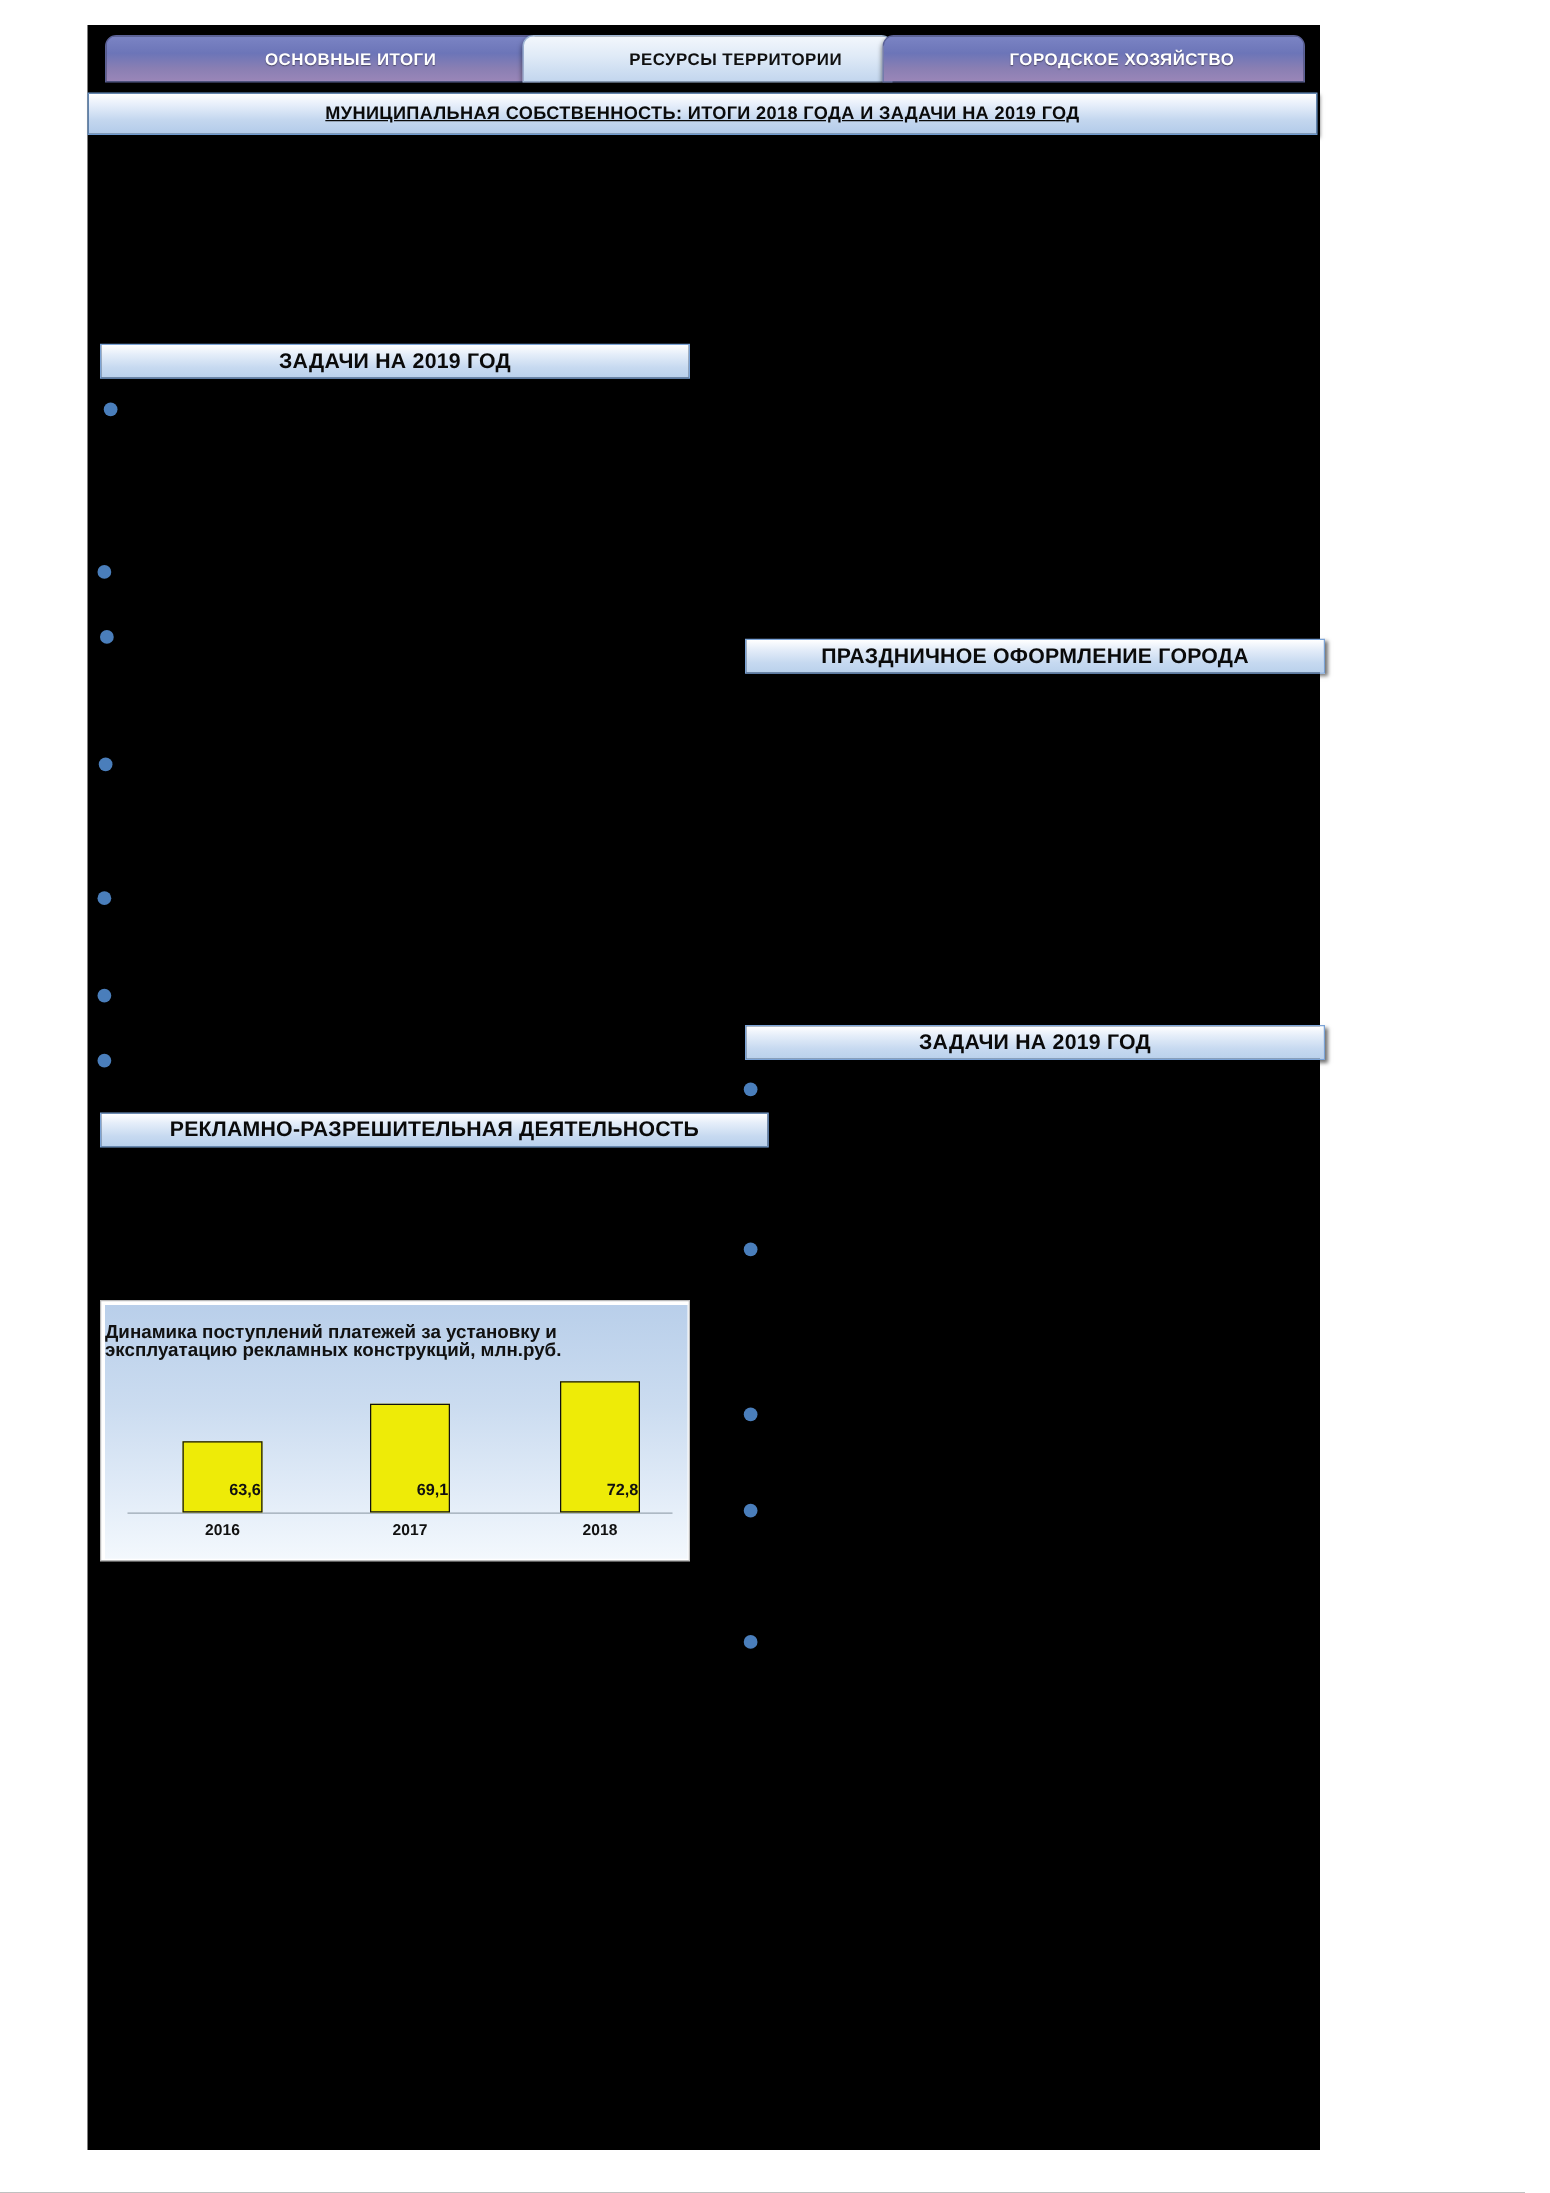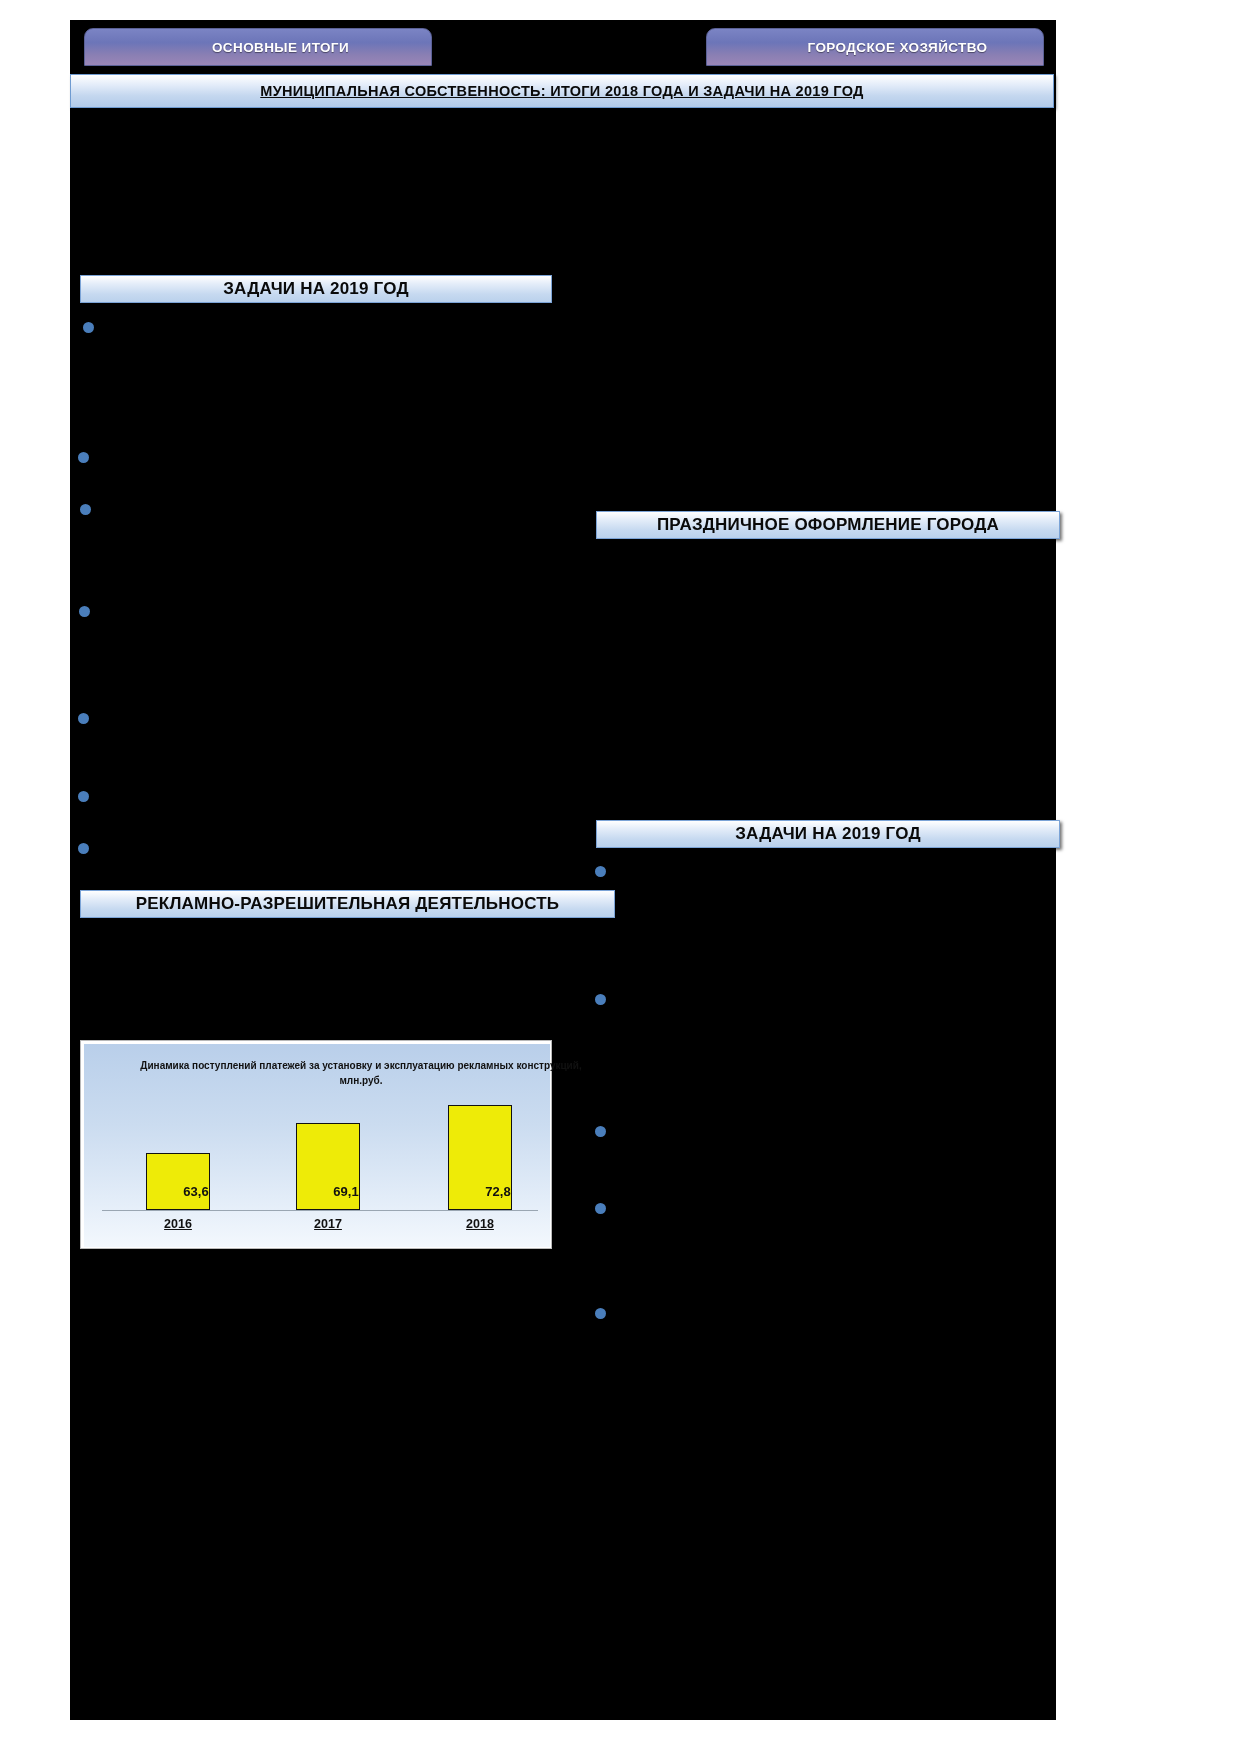--- a/index.html
+++ b/index.html
@@ -77,46 +77,46 @@
     position:absolute;left:80px;top:1040px;width:472px;height:209px;
     background:#ffffff;border:1px solid #b9b9b9;box-sizing:border-box;
   }
   #chartplot{
     position:absolute;left:3px;top:3px;width:466px;height:203px;
     background:linear-gradient(180deg,#b9cfea 0%,#cbdcf0 40%,#e2ecf8 75%,#f3f8fd 100%);
     box-sizing:border-box;
   }
   #charttitle{
     position:absolute;left:0;top:14px;width:100%;
-    text-align:center;font-size:10px;font-weight:bold;color:#111;
+    text-align:left;font-size:15px;font-weight:bold;color:#111;
     line-height:15px;
-    padding-left:44px;
   }
   .axisline{
     position:absolute;left:18px;right:12px;height:1px;background:#9aa6b2;
   }
   .bar{
     position:absolute;background:#eeeb07;border:1px solid #111;
     box-sizing:border-box;
     display:flex;align-items:flex-end;justify-content:center;padding-left:36px;
   }
   .barlabel{
     font-size:13px;font-weight:bold;color:#111;margin-bottom:10px;
   }
   .xtick{
-    position:absolute;text-align:center;font-size:12.5px;font-weight:bold;color:#111;text-decoration:underline;
+    position:absolute;text-align:center;font-size:12.5px;font-weight:bold;color:#111;
   }
 </style>
 </head>
 <body>
 
 <div id="slide"></div>
 
 <div id="tabstrip">
   <div class="tab inactive" id="tab-0">ОСНОВНЫЕ ИТОГИ</div>
+  <div class="tab active" id="tab-1">РЕСУРСЫ ТЕРРИТОРИИ</div>
   <div class="tab inactive" id="tab-2">ГОРОДСКОЕ ХОЗЯЙСТВО</div>
 </div>
 
 <div id="maintitle">МУНИЦИПАЛЬНАЯ СОБСТВЕННОСТЬ: ИТОГИ 2018 ГОДА И ЗАДАЧИ НА 2019 ГОД</div>
 
 <div class="secbar" style="left:80px;top:275px;width:472px;">ЗАДАЧИ НА 2019 ГОД</div>
 
 <div class="bullet" style="left:83px;top:322px;"></div>
 <div class="bullet" style="left:78px;top:452px;"></div>
 <div class="bullet" style="left:80px;top:504px;"></div>

